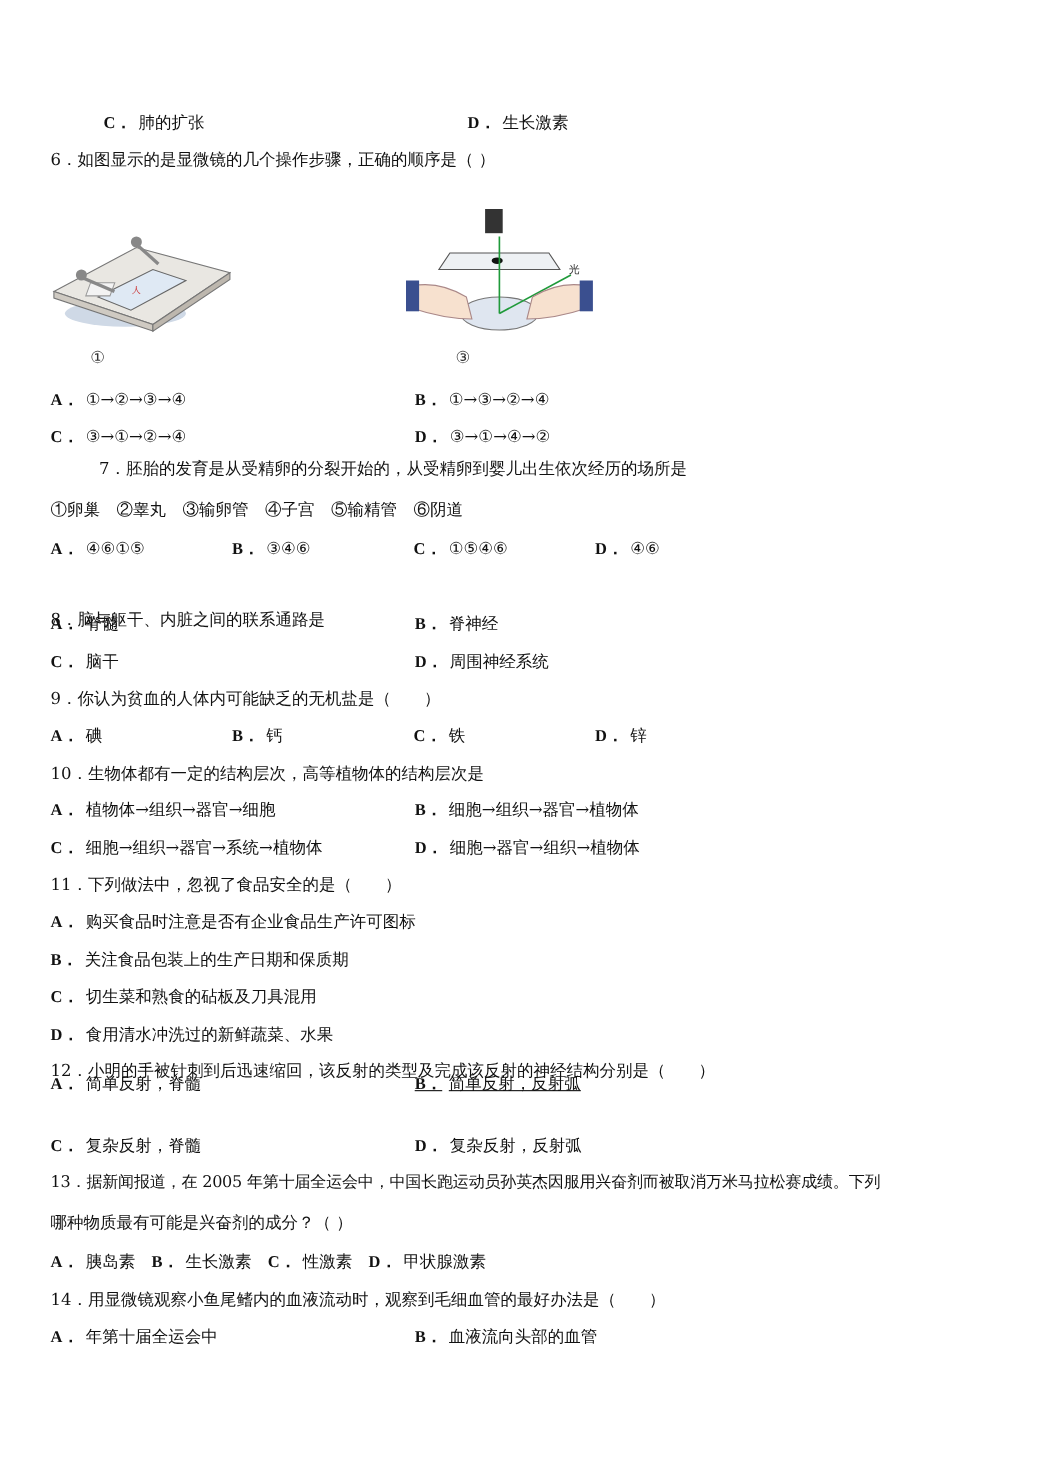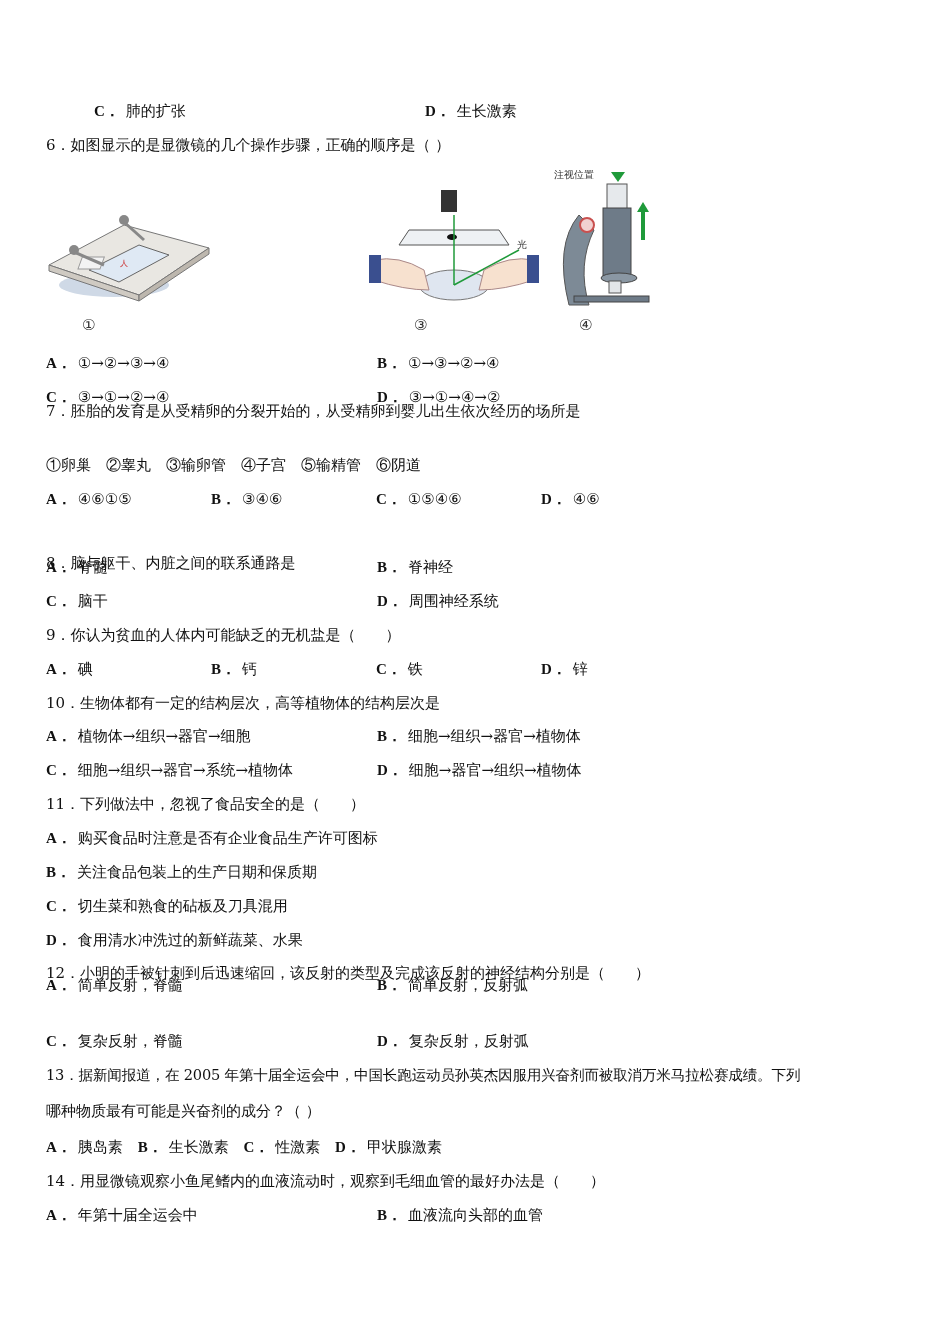--- a/index.html
+++ b/index.html
@@ -55,49 +55,33 @@
       <line x1="85" y1="115" x2="150" y2="80" stroke="#1f9a3a" stroke-width="1.5"></line>
       <path d="M5,90 Q30,85 55,100 L60,120 Q35,120 5,110 Z" fill="#f7e1cf" stroke="#a88"></path>
       <path d="M165,90 Q140,85 115,100 L110,120 Q135,120 165,110 Z" fill="#f7e1cf" stroke="#a88"></path>
       <rect x="0" y="85" width="12" height="28" fill="#3a4f8f"></rect>
       <rect x="158" y="85" width="12" height="28" fill="#3a4f8f"></rect>
       <text x="148" y="78" class="fig-text">光</text>
     </svg>
     <span class="fig-label" style="left:45px; top:146px;">③</span>
   </div>
 
-  <div class="fig" style="left:505px; width:115px;">
-    <svg width="115" height="150" viewBox="0 0 115 150">
-      <text x="5" y="8" class="fig-text">注视位置</text>
-      <polygon points="62,2 76,2 69,12" fill="#1f9a3a"></polygon>
-      <path d="M30,45 Q5,75 20,135 L40,135 Q28,95 45,60 Z" fill="#7d8a96" stroke="#555"></path>
-      <rect x="58" y="14" width="20" height="28" fill="#e6e9ec" stroke="#555"></rect>
-      <rect x="54" y="38" width="28" height="70" fill="#6e7b88" stroke="#444"></rect>
-      <circle cx="38" cy="55" r="7" fill="#f1d1d1" stroke="#c9504f" stroke-width="2"></circle>
-      <ellipse cx="70" cy="108" rx="18" ry="5" fill="#8a97a3" stroke="#444"></ellipse>
-      <rect x="60" y="111" width="12" height="12" fill="#e3e6e9" stroke="#555"></rect>
-      <rect x="25" y="126" width="75" height="6" fill="#6e7b88" stroke="#444"></rect>
-      <path d="M94,70 L94,40" stroke="#1f9a3a" stroke-width="4"></path>
-      <polygon points="88,42 100,42 94,32" fill="#1f9a3a"></polygon>
-    </svg>
-    <span class="fig-label" style="left:30px; top:146px;">④</span>
-  </div>
 </div>
 
 <div class="line" style="top:352px;">
   <span><span class="opt-label">A．</span><span>①→②→③→④</span></span>
   <span class="col2" style="left:331px;"><span class="opt-label">B．</span><span>①→③→②→④</span></span>
 </div>
 <div class="line" style="top:386px;">
   <span><span class="opt-label">C．</span><span>③→①→②→④</span></span>
   <span class="col2" style="left:331px;"><span class="opt-label">D．</span><span>③→①→④→②</span></span>
 </div>
 
-<div class="line" style="top:400px;">7．胚胎的发育是从受精卵的分裂开始的，从受精卵到婴儿出生依次经历的场所是</div>
-<div class="line" style="top:454px;">①卵巢　②睾丸　③输卵管　④子宫　⑤输精管　⑥阴道</div>
+<div class="line" style="top:415px;margin-left:44px;">7．胚胎的发育是从受精卵的分裂开始的，从受精卵到婴儿出生依次经历的场所是</div>
+<div class="line" style="top:454px;font-family:Liberation Mono, monospace;">①卵巢　②睾丸　③输卵管　④子宫　⑤输精管　⑥阴道</div>
 <div class="line" style="top:488px; width:700px;">
   <span class="q4col a"><span class="opt-label">A．</span><span>④⑥①⑤</span></span>
   <span class="q4col b"><span class="opt-label">B．</span><span>③④⑥</span></span>
   <span class="q4col c"><span class="opt-label">C．</span><span>①⑤④⑥</span></span>
   <span class="q4col d"><span class="opt-label">D．</span><span>④⑥</span></span>
 </div>
 
 <div class="line" style="top:552px;">8．脑与躯干、内脏之间的联系通路是</div>
 <div class="line" style="top:556px;">
   <span><span class="opt-label">A．</span><span>脊髓</span></span>
@@ -128,21 +112,21 @@
 
 <div class="line" style="top:793px;">11．下列做法中，忽视了食品安全的是（　　）</div>
 <div class="line" style="top:827px;"><span class="opt-label">A．</span><span>购买食品时注意是否有企业食品生产许可图标</span></div>
 <div class="line" style="top:861px;"><span class="opt-label">B．</span><span>关注食品包装上的生产日期和保质期</span></div>
 <div class="line" style="top:895px;"><span class="opt-label">C．</span><span>切生菜和熟食的砧板及刀具混用</span></div>
 <div class="line" style="top:929px;"><span class="opt-label">D．</span><span>食用清水冲洗过的新鲜蔬菜、水果</span></div>
 
 <div class="line" style="top:962px;">12．小明的手被针刺到后迅速缩回，该反射的类型及完成该反射的神经结构分别是（　　）</div>
 <div class="line" style="top:974px;">
   <span><span class="opt-label">A．</span><span>简单反射，脊髓</span></span>
-  <span class="col2" style="left:331px;"><span class="opt-label">B．</span><span>简单反射，反射弧</span></span>
+  <span class="col2" style="left:331px;text-decoration:underline;"><span class="opt-label">B．</span><span>简单反射，反射弧</span></span>
 </div>
 <div class="line" style="top:1030px;">
   <span><span class="opt-label">C．</span><span>复杂反射，脊髓</span></span>
   <span class="col2" style="left:331px;"><span class="opt-label">D．</span><span>复杂反射，反射弧</span></span>
 </div>
 
 <div class="line" style="top:1064px; font-size:14.6px; letter-spacing:-0.2px;">13．据新闻报道，在 2005 年第十届全运会中，中国长跑运动员孙英杰因服用兴奋剂而被取消万米马拉松赛成绩。下列</div>
 <div class="line" style="top:1100px;">哪种物质最有可能是兴奋剂的成分？（ ）</div>
 <div class="line" style="top:1136px;">
   <span><span class="opt-label">A．</span><span>胰岛素</span></span>

